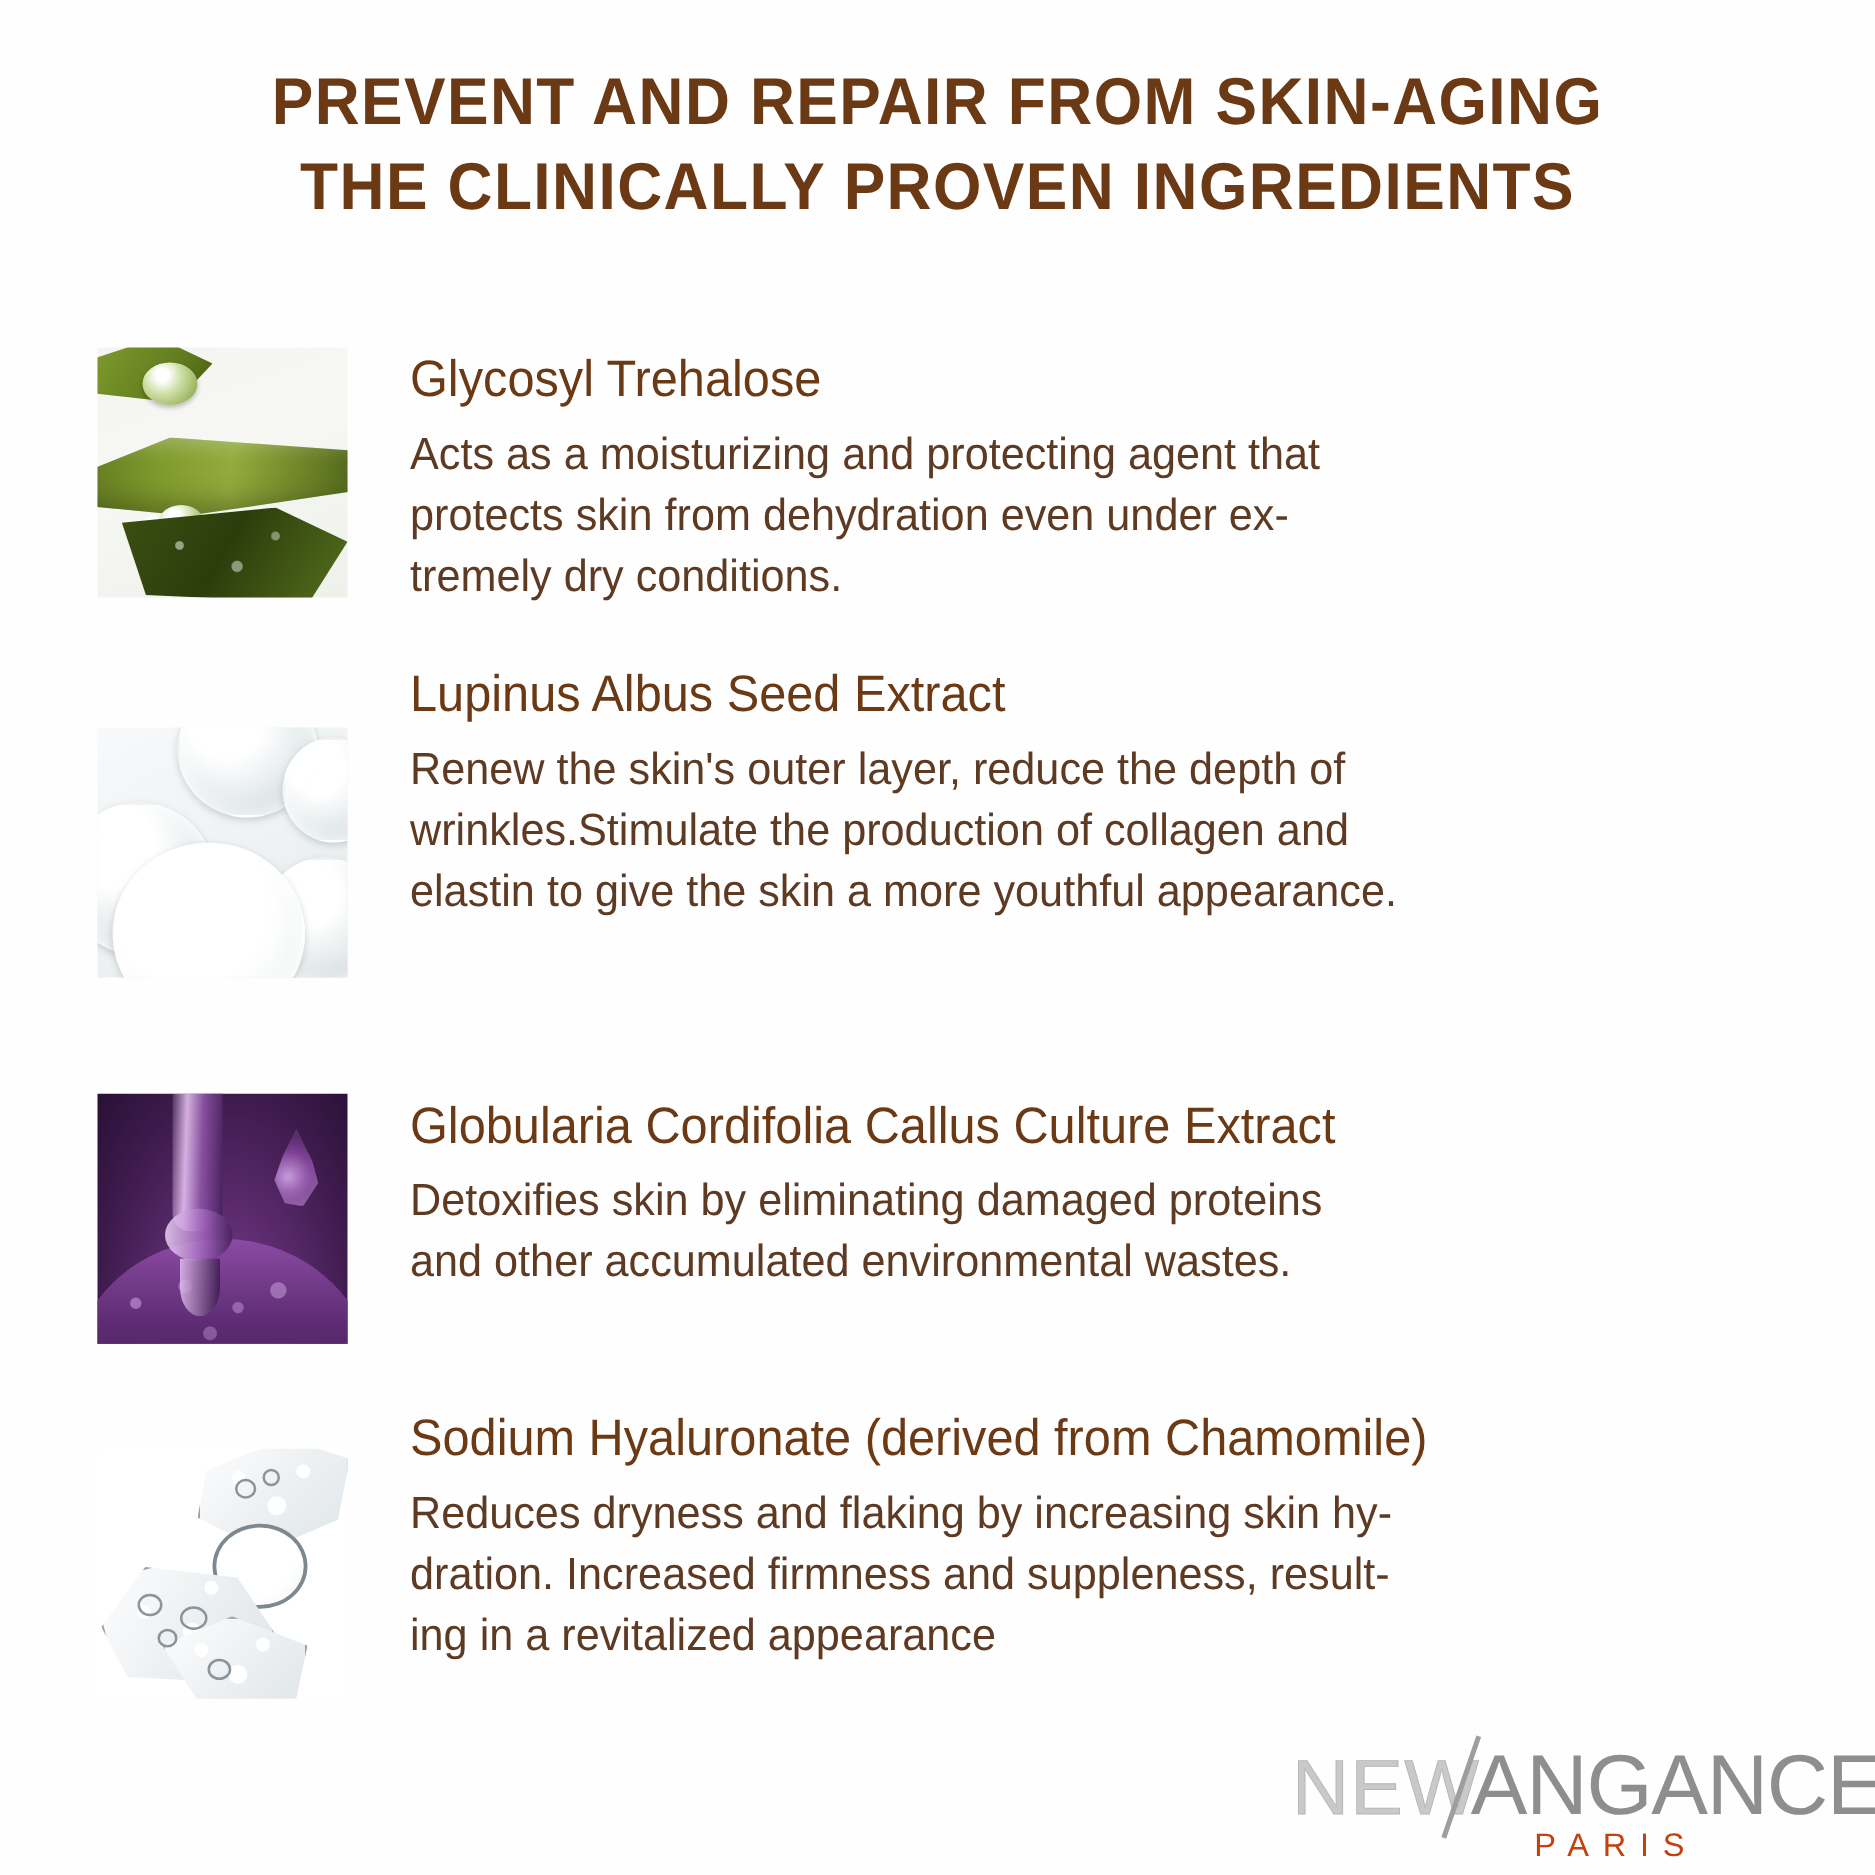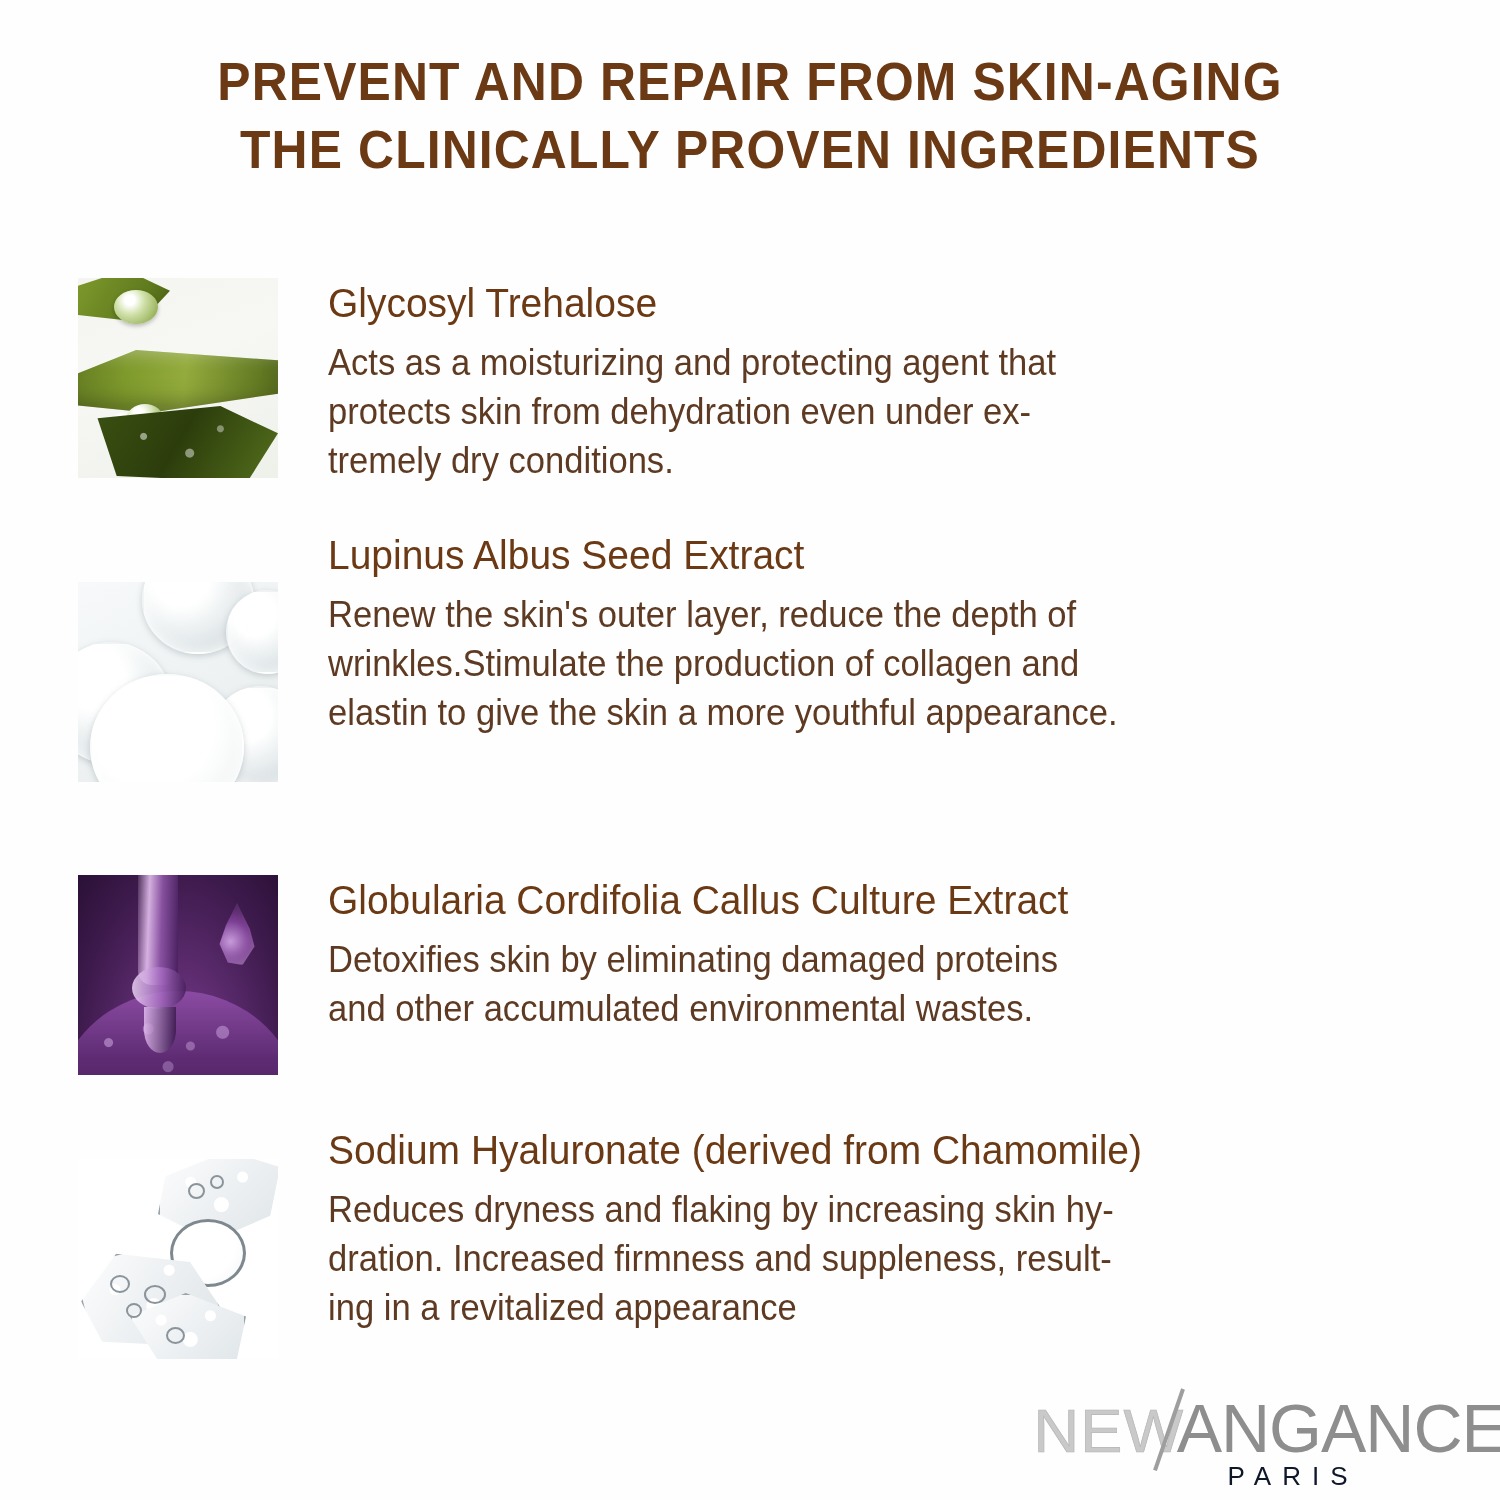--- a/index.html
+++ b/index.html
@@ -325,21 +325,21 @@
     left: 146px;
     top: -8px;
     width: 4px;
     height: 86px;
     background: #9e9e9e;
     transform: rotate(19deg);
     transform-origin: top center;
   }
   .logo-paris {
     font-size: 26px;
-    color: #0f172a;
+    color: #c2410c;
     letter-spacing: 11px;
     font-family: "Liberation Sans", sans-serif;
     text-align: center;
     padding-left: 96px;
     margin-top: 2px;
   }
 </style>
 </head>
 <body>
 

